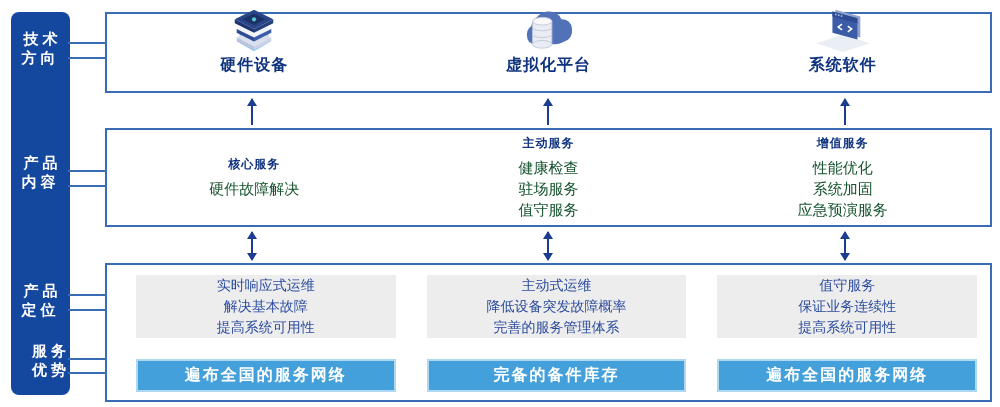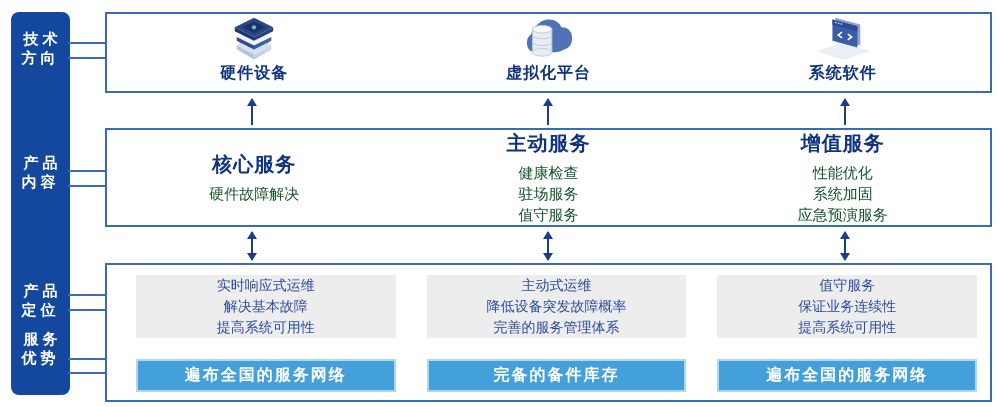--- a/index.html
+++ b/index.html
@@ -17,52 +17,52 @@
   }
   .rail-label {
     position:absolute; left:0; width:100%;
     color:#ffffff; font-size:15px; font-weight:bold;
     line-height:19px; text-align:center; letter-spacing:4px; text-indent:4px;
     white-space:pre-line;
   }
   .rail-label.p0 { top:17px; }
   .rail-label.p1 { top:141px; }
   .rail-label.p2 { top:269px; }
-  .rail-label.p3 { top:317px; }
+  .rail-label.p3 { top:329px;text-align:right; }
 
   
   .hline { position:absolute; left:68px; width:39px; height:2px; background:#3A6BB5; }
   .hl0 { top:42px; }  .hl1 { top:57px; }
   .hl2 { top:170px; } .hl3 { top:185px; }
   .hl4 { top:294px; } .hl5 { top:309px; }
   .hl6 { top:358px; } .hl7 { top:372px; }
 
   
   .panel {
     position:absolute; left:105px; width:887px; background:#ffffff;
     border:2px solid #3A6BB5; display:flex;
   }
   .panel.row-tech    { top:12px;  height:81px; }
   .panel.row-content { top:128px; height:99px; }
   .panel.row-pos     { top:263px; height:139px; padding:10px 13px 8px; gap:15px; }
 
   
   .tech-cell {
     flex:1; display:flex; flex-direction:column; align-items:center;
-    justify-content:flex-end; padding-bottom:7px;
+    justify-content:flex-end; padding-bottom:15px;
   }
   .tech-cell svg { display:block; margin-bottom:3px; }
   .tech-label { font-size:16px; font-weight:bold; color:#10337F; letter-spacing:1px; }
 
   
   .svc-col {
     flex:1; display:flex; flex-direction:column; align-items:center;
     justify-content:center;
   }
-  .svc-title { font-size:20px; font-weight:bold; color:#10337F; letter-spacing:1px; margin-bottom:5px; }
+  .svc-title { font-size:12px; font-weight:bold; color:#10337F; letter-spacing:1px; margin-bottom:5px; }
   .svc-item  { font-size:15px; color:#14532d; line-height:21px; }
   .svc-item:empty { display:none; }
 
   
   .pos-col { flex:1; display:flex; flex-direction:column;padding-left:16px; }
   .pos-panel {
     height:68px; background:#EDEDED;
     display:flex; flex-direction:column; align-items:center; justify-content:center;
   }
   .pos-line { font-size:14px; color:#2B4B9E; line-height:21px; }

